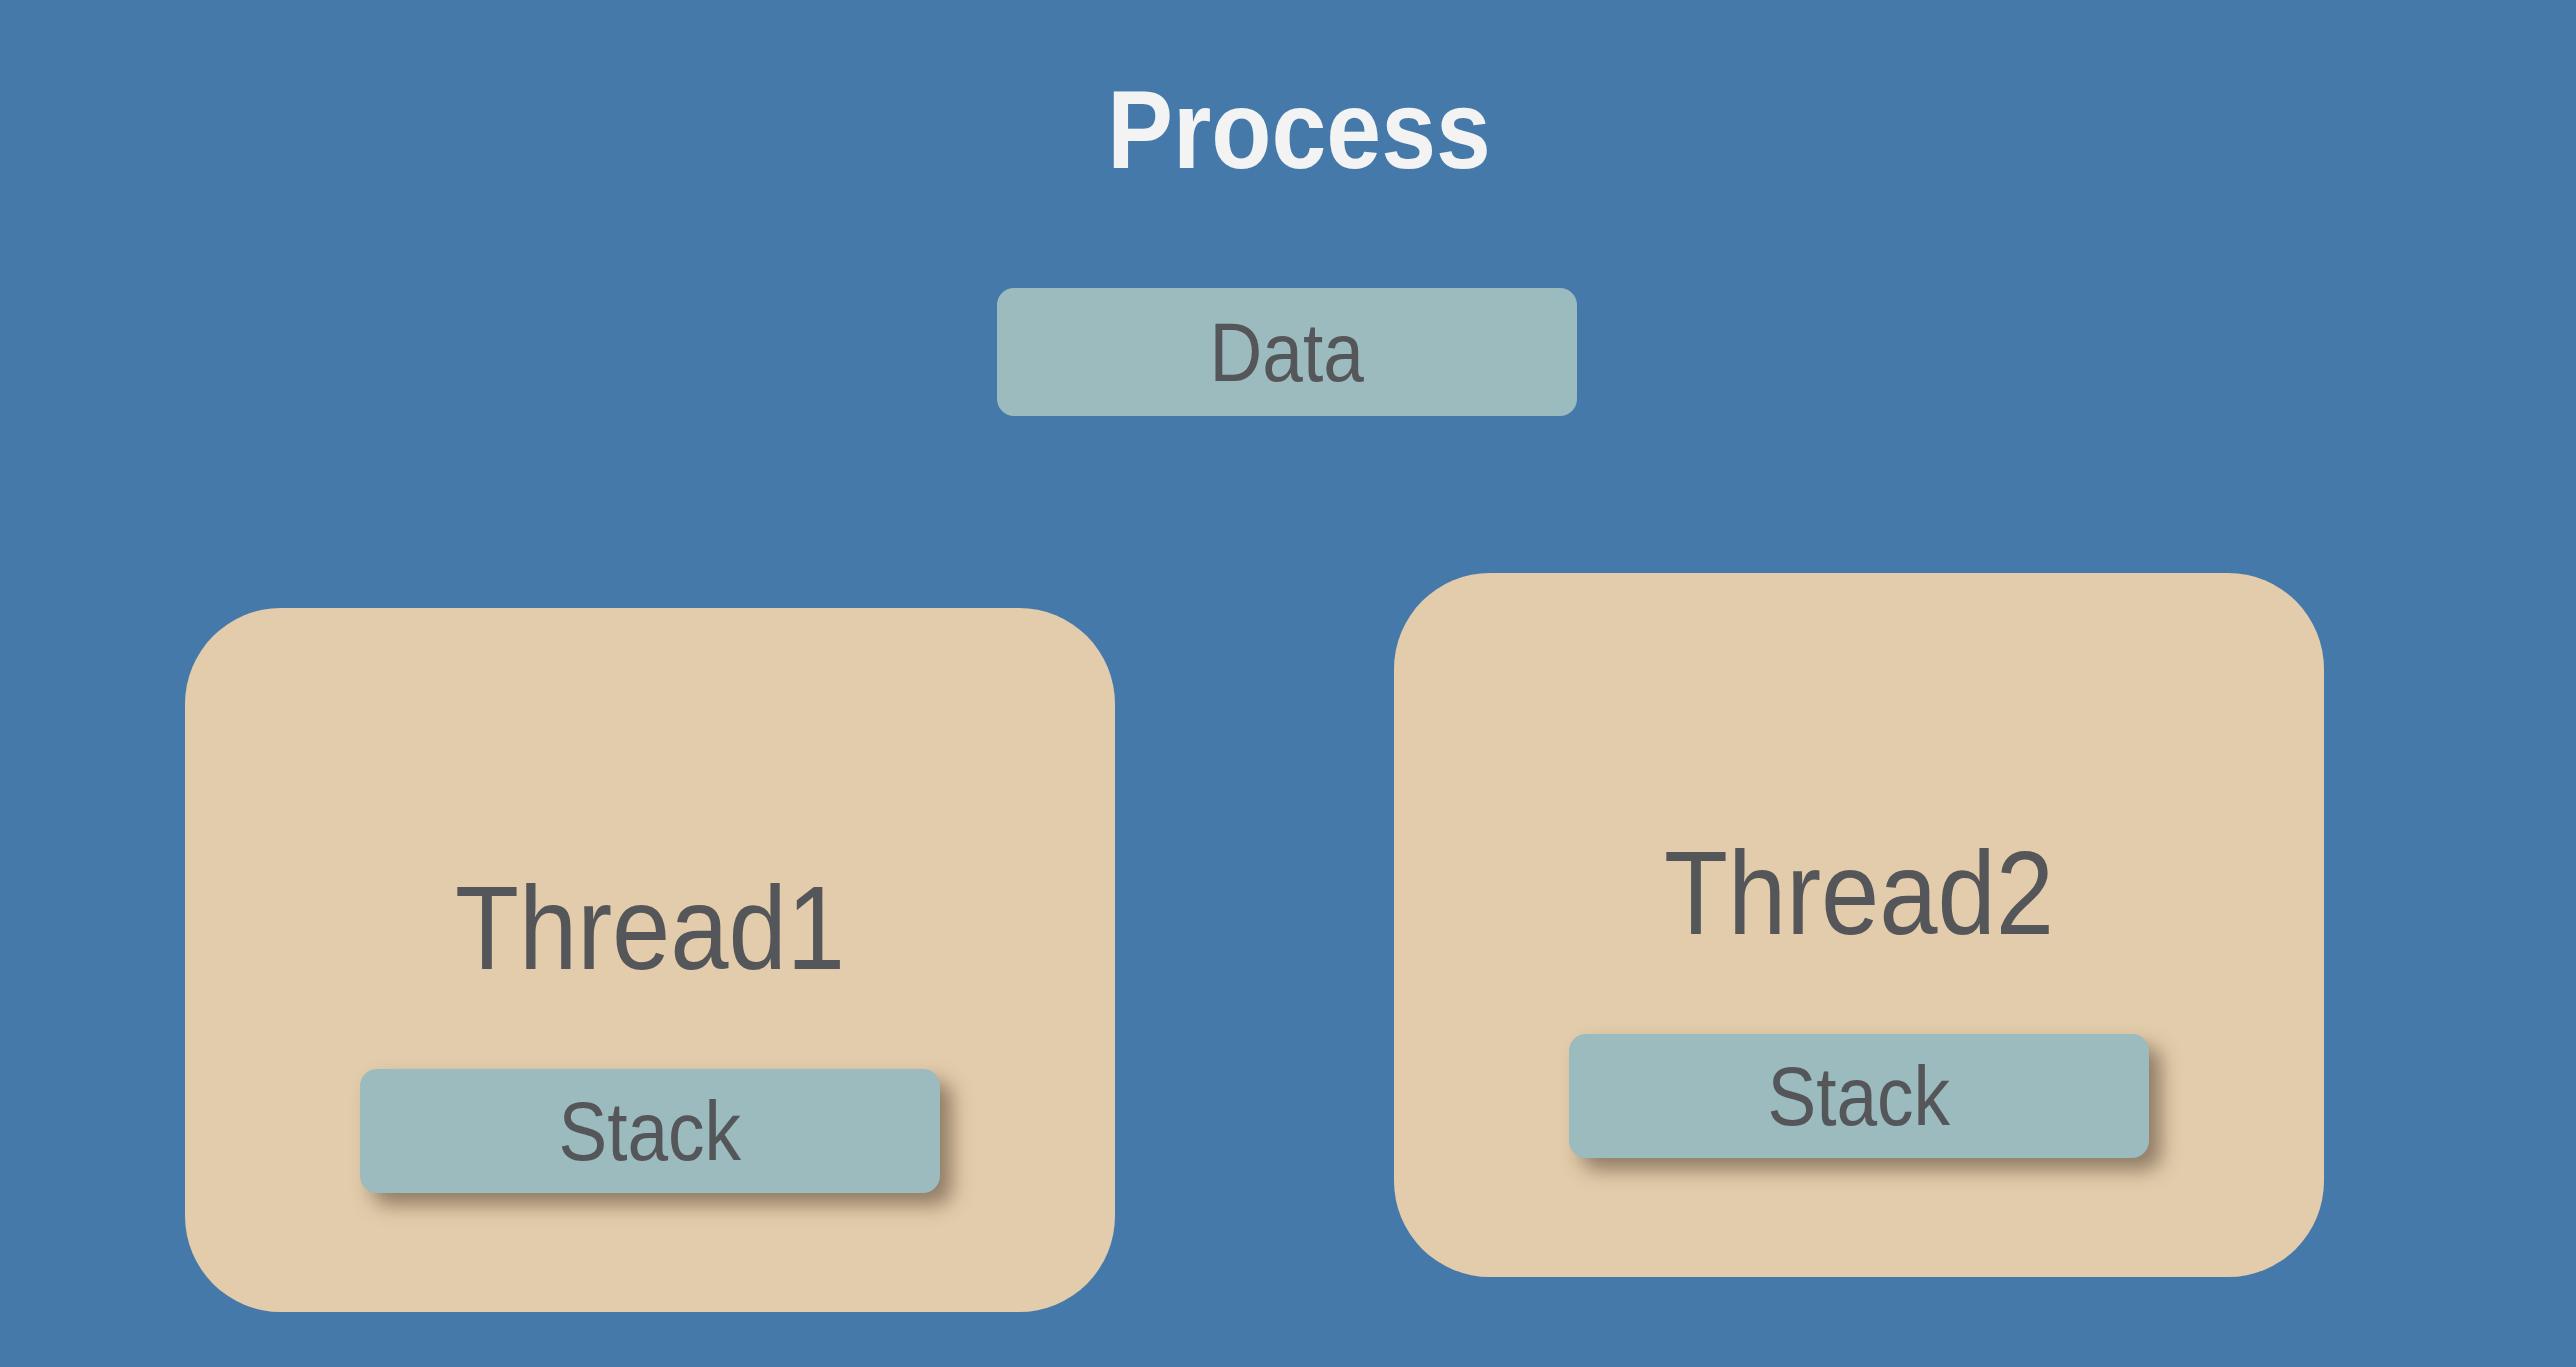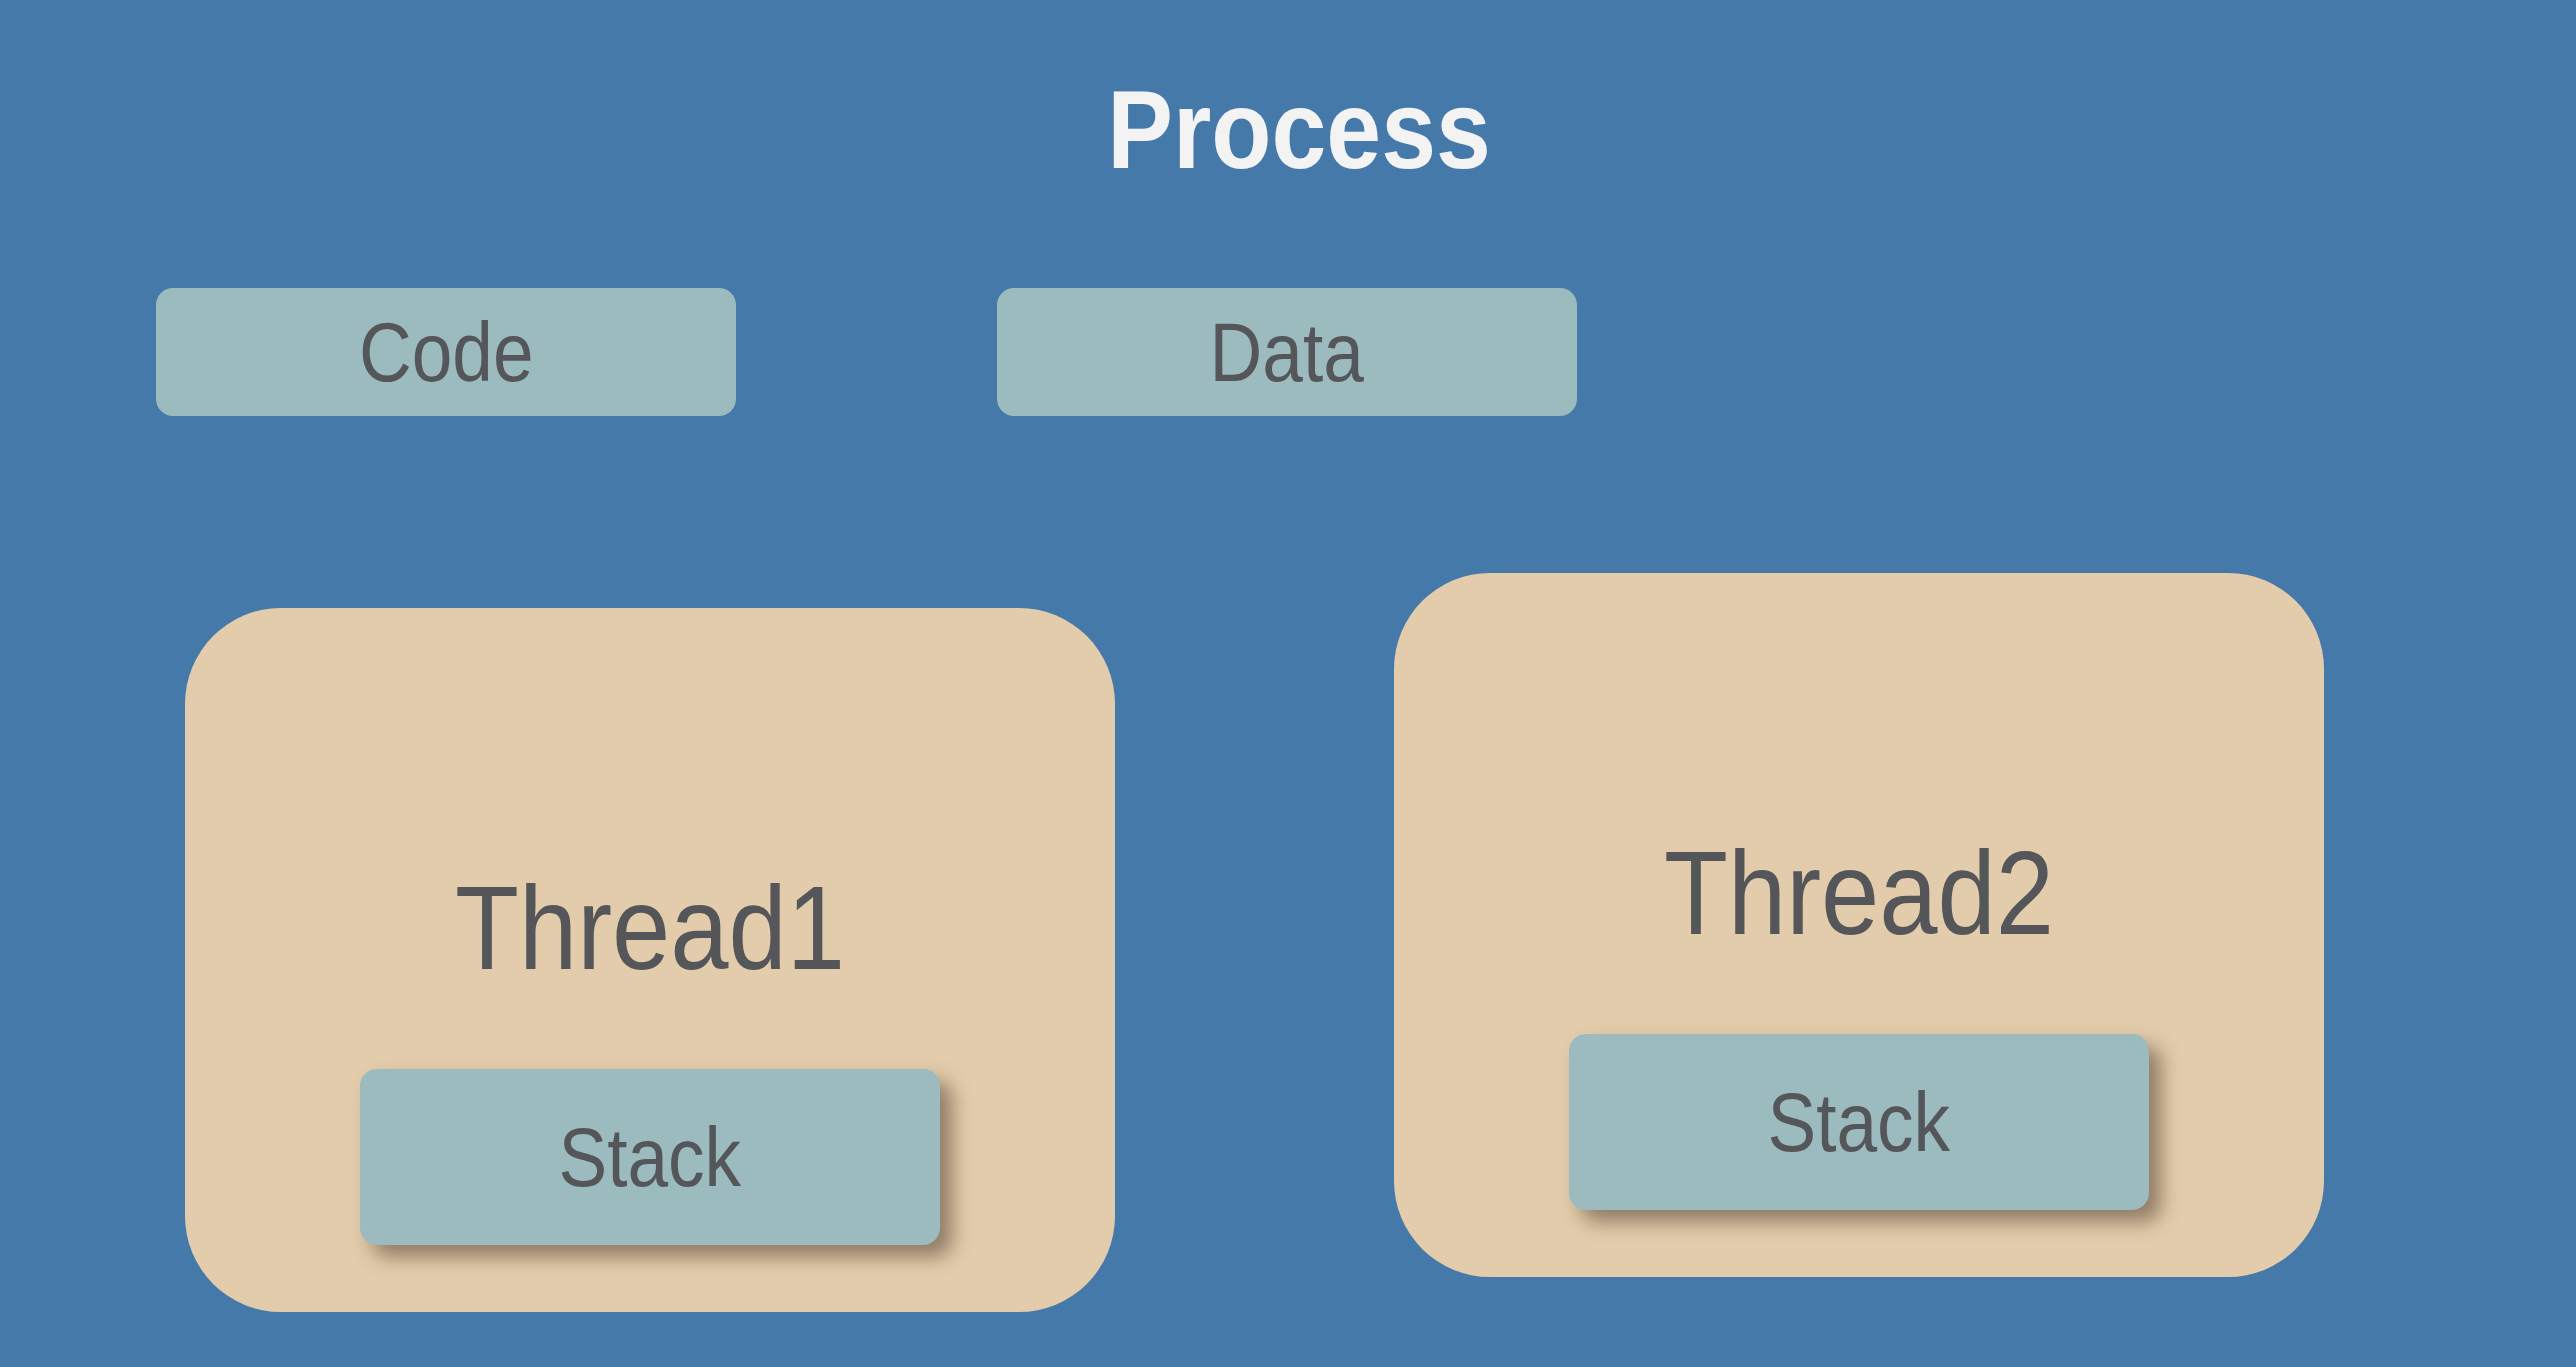--- a/index.html
+++ b/index.html
@@ -74,39 +74,36 @@
     color: #55565A;
     transform: scaleX(0.88);
     transform-origin: center;
     white-space: nowrap;
   }
   .stack-box {
     position: absolute;
     left: 175px;
     top: 461px;
     width: 580px;
-    height: 176px;
+    height: 124px;
     background: #9BBBBF;
     border-radius: 17px;
     box-shadow: 12px 12px 19px rgba(77, 60, 44, 0.55);
     display: flex;
     align-items: center;
     justify-content: center;
   }
 </style>
 </head>
 <body>
 
 <div id="canvas">
 
   <div class="title">Process</div>
 
-  <div class="segment-box" id="seg-code">
-    <span class="label">Code</span>
-  </div>
 
   <div class="segment-box" id="seg-data">
     <span class="label">Data</span>
   </div>
 
 
   <div class="thread-box" id="thread1">
     <div class="thread-label">Thread1</div>
     <div class="stack-box">
       <span class="label">Stack</span>

